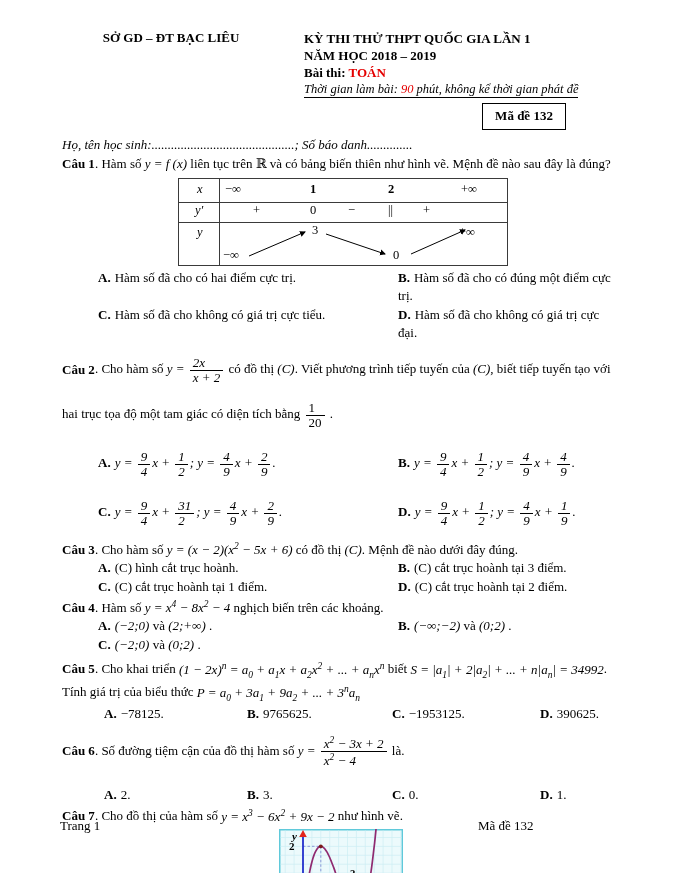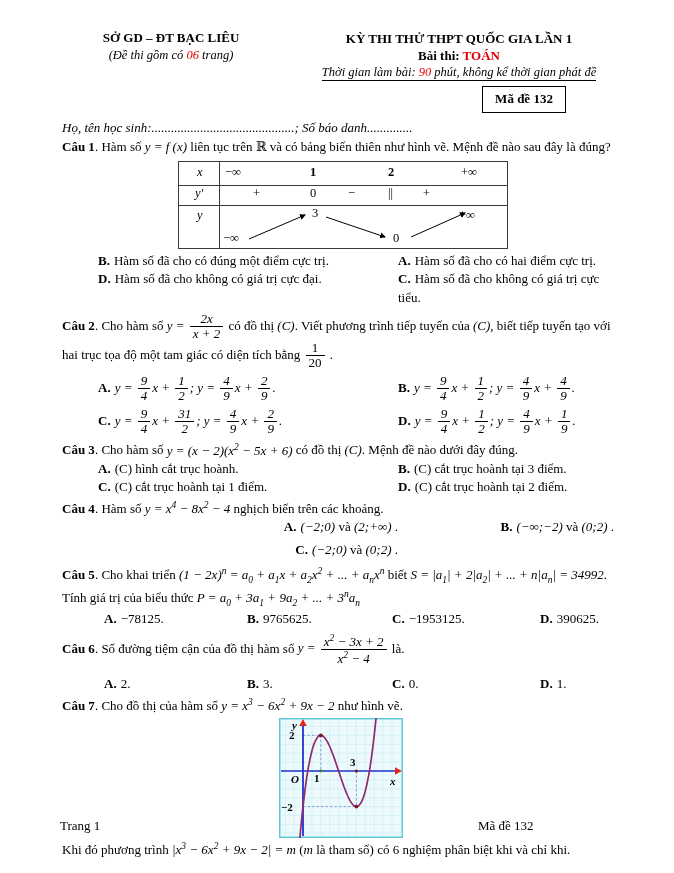--- a/index.html
+++ b/index.html
@@ -3,35 +3,35 @@
 <meta charset="utf-8">
 <style>
   html,body{margin:0;padding:0;background:#888;}
   .page{width:674px;height:873px;position:relative;background:#fff;
         font-family:"Liberation Serif","DejaVu Serif",serif;font-size:13px;color:#000;
         overflow:hidden;margin:0 auto;}
   .inner{padding:30px 60px 0 62px;}
   
   .hdr{display:flex;gap:10px;}
   .hdr-left{width:218px;text-align:center;font-weight:bold;line-height:1.3;}
-  .hdr-right{flex:1;text-align:center;font-weight:bold;line-height:1.32;margin-left:14px;}
+  .hdr-right{flex:1;text-align:left;font-weight:bold;line-height:1.32;margin-left:14px;}
   .sub{font-weight:normal;font-style:italic;font-size:12.5px;}
   .red{color:#e40000;}
   .u{border-bottom:1px solid #000;padding-bottom:1px;}
   .code-box{width:82px;height:25px;border:1.3px solid #000;margin:5px 0 0 420px;
             display:flex;align-items:center;justify-content:center;font-weight:bold;}
   .student{font-style:italic;margin-top:7px;}
   
   .q{margin-top:2px;line-height:1.38;}
   .q .lbl{font-weight:bold;}
   .opts2{display:grid;grid-template-columns:300px 1fr;padding-left:36px;line-height:1.42;}
   .opts4{display:grid;grid-template-columns:143px 145px 148px 1fr;padding-left:42px;line-height:1.42;}
   .opt b{font-weight:bold;margin-right:4px;}
   sup,sub{font-size:9.5px;}
-  .frac{display:inline-block;vertical-align:middle;text-align:center;line-height:1.08;margin:0 2px;}
+  .frac{display:inline-block;vertical-align:middle;text-align:left;line-height:1.08;margin:8px 2px;}
   .frac .nu{display:block;border-bottom:1px solid #000;padding:0 3px;}
   .frac .de{display:block;padding:0 3px;}
   
   .bbt{position:relative;width:328px;height:86px;border:1px solid #3a3a3a;
        margin:5px 0 3px 116px;font-size:12.5px;}
   .bbt .vline{position:absolute;left:40px;top:0;bottom:0;border-left:1px solid #3a3a3a;}
   .bbt .h1{position:absolute;top:23px;left:0;right:0;border-top:1px solid #3a3a3a;}
   .bbt .h2{position:absolute;top:43px;left:0;right:0;border-top:1px solid #3a3a3a;}
   .bbt span{position:absolute;}
   .bbt i{font-style:italic;}
@@ -44,24 +44,24 @@
 </style>
 </head>
 <body>
 
 <div class="page">
   <div class="inner">
 
     <div class="hdr">
       <div class="hdr-left">
         <div>SỞ GD – ĐT BẠC LIÊU</div>
-        <div class="sub"><span>(Đề thi gồm có </span><span class="red">06</span><span> trang)</span></div>
       </div>
       <div class="hdr-right">
         <div>KỲ THI THỬ THPT QUỐC GIA LẦN 1</div>
+        <div>NĂM HỌC 2018 – 2019</div>
         <div><span>Bài thi: </span><span class="red">TOÁN</span></div>
         <div class="sub"><span class="u"><span>Thời gian làm bài: </span><span class="red">90</span><span> phút, không kể thời gian phát đề</span></span></div>
       </div>
     </div>
 
     <div class="code-box">
       <span>Mã đề  132</span>
     </div>
 
     <div class="student">Họ, tên học sinh:............................................; Số báo danh..............</div>
@@ -97,24 +97,24 @@
             <path d="M0,0.5 L6,3.5 L0,6.5 z" fill="#000"></path>
           </marker>
         </defs>
         <line x1="70" y1="34" x2="126" y2="10" stroke="#000" stroke-width="1" marker-end="url(#ah)"></line>
         <line x1="147" y1="12" x2="206" y2="32" stroke="#000" stroke-width="1" marker-end="url(#ah)"></line>
         <line x1="232" y1="32" x2="286" y2="8" stroke="#000" stroke-width="1" marker-end="url(#ah)"></line>
       </svg>
     </div>
 
     <div class="opts2">
+      <div class="opt"><b>A.</b><span>Hàm số đã cho có hai điểm cực trị.</span></div>
       <div class="opt"><b>B.</b><span>Hàm số đã cho có đúng một điểm cực trị.</span></div>
-      <div class="opt"><b>A.</b><span>Hàm số đã cho có hai điểm cực trị.</span></div>
+      <div class="opt"><b>C.</b><span>Hàm số đã cho không có giá trị cực tiểu.</span></div>
       <div class="opt"><b>D.</b><span>Hàm số đã cho không có giá trị cực đại.</span></div>
-      <div class="opt"><b>C.</b><span>Hàm số đã cho không có giá trị cực tiểu.</span></div>
     </div>
 
     <div class="q" style="margin-top:5px;line-height:1.2;">
       <span class="lbl">Câu 2</span><span>. Cho hàm số <i>y = <span class="frac"><span class="nu">2x</span><span class="de">x + 2</span></span></i> có đồ thị <i>(C)</i>. Viết phương trình tiếp tuyến của <i>(C)</i>, biết tiếp tuyến tạo với hai trục tọa độ một tam giác có diện tích bằng <span class="frac"><span class="nu">1</span><span class="de">20</span></span> .</span>
     </div>
     <div class="opts2" style="row-gap:4px;margin-top:4px;">
       <div class="opt"><b>A.</b><span><i>y = <span class="frac"><span class="nu">9</span><span class="de">4</span></span>x + <span class="frac"><span class="nu">1</span><span class="de">2</span></span>; y = <span class="frac"><span class="nu">4</span><span class="de">9</span></span>x + <span class="frac"><span class="nu">2</span><span class="de">9</span></span>.</i></span></div>
       <div class="opt"><b>B.</b><span><i>y = <span class="frac"><span class="nu">9</span><span class="de">4</span></span>x + <span class="frac"><span class="nu">1</span><span class="de">2</span></span>; y = <span class="frac"><span class="nu">4</span><span class="de">9</span></span>x + <span class="frac"><span class="nu">4</span><span class="de">9</span></span>.</i></span></div>
       <div class="opt"><b>C.</b><span><i>y = <span class="frac"><span class="nu">9</span><span class="de">4</span></span>x + <span class="frac"><span class="nu">31</span><span class="de">2</span></span>; y = <span class="frac"><span class="nu">4</span><span class="de">9</span></span>x + <span class="frac"><span class="nu">2</span><span class="de">9</span></span>.</i></span></div>
       <div class="opt"><b>D.</b><span><i>y = <span class="frac"><span class="nu">9</span><span class="de">4</span></span>x + <span class="frac"><span class="nu">1</span><span class="de">2</span></span>; y = <span class="frac"><span class="nu">4</span><span class="de">9</span></span>x + <span class="frac"><span class="nu">1</span><span class="de">9</span></span>.</i></span></div>
@@ -126,21 +126,21 @@
     <div class="opts2">
       <div class="opt"><b>A.</b><span>(C) hình cắt trục hoành.</span></div>
       <div class="opt"><b>B.</b><span>(C) cắt trục hoành tại 3 điểm.</span></div>
       <div class="opt"><b>C.</b><span>(C) cắt trục hoành tại 1 điểm.</span></div>
       <div class="opt"><b>D.</b><span>(C) cắt trục hoành tại 2 điểm.</span></div>
     </div>
 
     <div class="q">
       <span class="lbl">Câu 4</span><span>. Hàm số <i>y = x<sup>4</sup> − 8x<sup>2</sup> − 4</i> nghịch biến trên các khoảng.</span>
     </div>
-    <div class="opts2" style="row-gap:5px;text-align:right;">
+    <div class="opts2" style="">
       <div class="opt"><b>A.</b><span><i>(−2;0)</i> và <i>(2;+∞)</i> .</span></div>
       <div class="opt"><b>B.</b><span><i>(−∞;−2)</i> và <i>(0;2)</i> .</span></div>
       <div class="opt"><b>C.</b><span><i>(−2;0)</i> và <i>(0;2)</i> .</span></div>
     </div>
 
     <div class="q" style="margin-top:4px;line-height:1.5;">
       <span class="lbl">Câu 5</span><span>. Cho khai triển <i>(1 − 2x)<sup>n</sup> = a<sub>0</sub> + a<sub>1</sub>x + a<sub>2</sub>x<sup>2</sup> + ... + a<sub>n</sub>x<sup>n</sup></i> biết <i>S = |a<sub>1</sub>| + 2|a<sub>2</sub>| + ... + n|a<sub>n</sub>| = 34992</i>. Tính giá trị của biểu thức <i>P = a<sub>0</sub> + 3a<sub>1</sub> + 9a<sub>2</sub> + ... + 3<sup>n</sup>a<sub>n</sub></i></span>
     </div>
     <div class="opts4">
       <div class="opt"><b>A.</b><span>−78125.</span></div>

